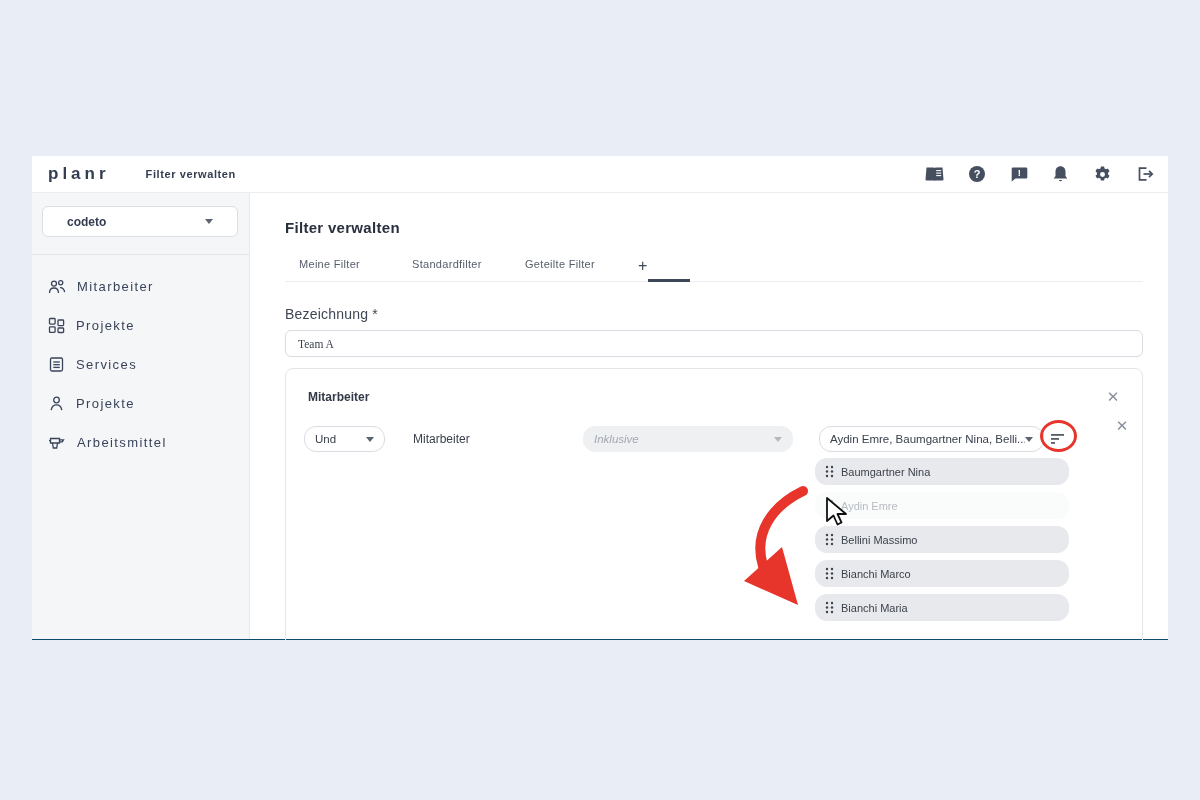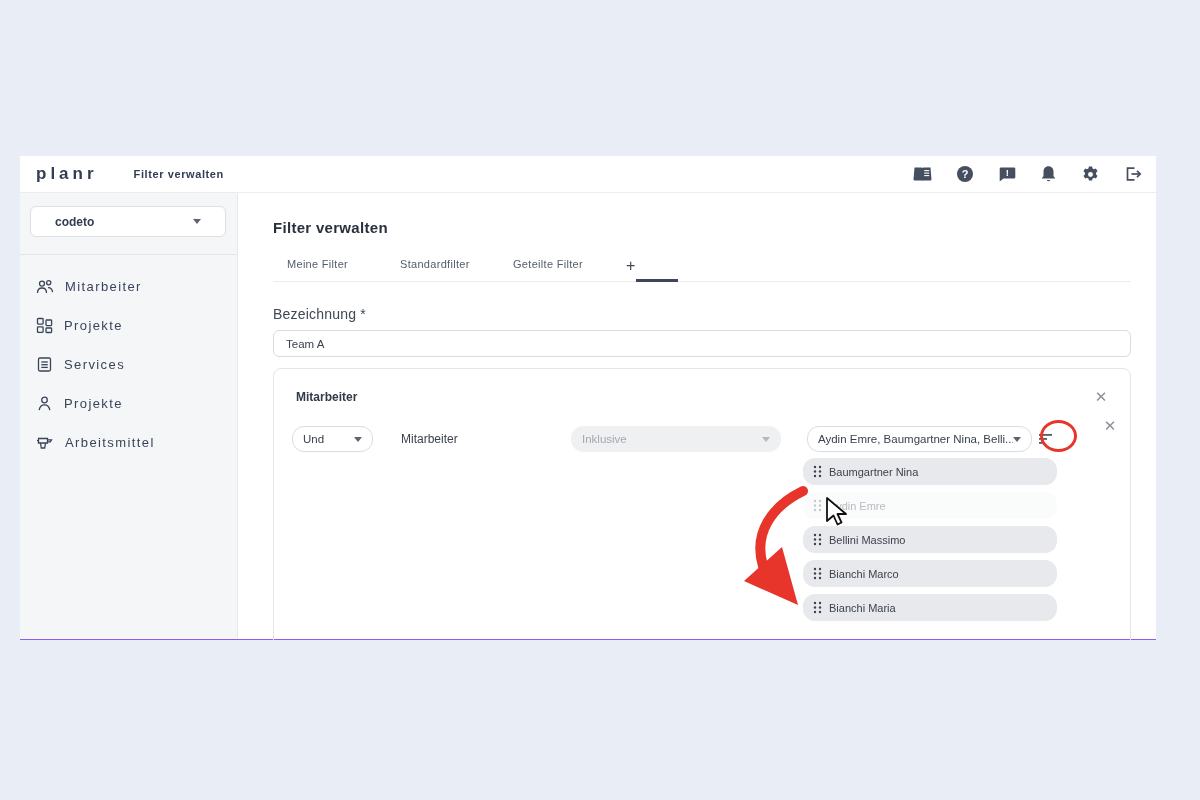--- a/index.html
+++ b/index.html
@@ -1,21 +1,21 @@
 <!DOCTYPE html>
 <html><head>
 <meta charset="utf-8">
 <style>
   * { margin:0; padding:0; box-sizing:border-box; }
   html,body { width:1200px; height:800px; overflow:hidden; }
   body { background:#e9edf6; font-family:"Liberation Sans", sans-serif; position:relative; }
 
   
-  .window { position:absolute; left:20px; top:156px; width:1136px; height:484px;
-            background:#8b5cf6; overflow:hidden; }
+  .window { position:absolute; left:32px; top:156px; width:1136px; height:484px;
+            background:#0c4a6e; overflow:hidden; }
 
   
   .topbar { height:37px; background:#fff; border-bottom:1px solid #ebedf0;
             display:flex; align-items:center; padding:0 14px 0 16px; }
   .logo { font-size:17px; font-weight:800; letter-spacing:4px; color:#333d52; }
   .topbar-title { margin-left:36px; font-size:11px; font-weight:700; letter-spacing:.6px; color:#333d52; }
   .topbar-icons { margin-left:auto; display:flex; align-items:center; gap:23px; }
   .tb-icon { width:19px; height:19px; display:flex; align-items:center; justify-content:center; cursor:pointer; }
   .tb-icon svg { display:block; }
 
@@ -41,35 +41,35 @@
   .page-title { font-size:15px; font-weight:800; color:#29303d; letter-spacing:.3px; }
   .tabs { display:flex; margin-top:21px; border-bottom:1px solid #ededef; align-items:flex-end; padding-left:14px; }
   .tab { font-size:11px; color:#555d6b; font-weight:500; letter-spacing:.3px; text-align:left;
          padding:0 0 11px 0; width:113px; cursor:pointer; position:relative; }
   .tab.add-tab { width:62px; font-size:16px; font-weight:400; color:#3d4757; padding-bottom:6px; }
   .tab.active::after { content:""; position:absolute; left:10px; right:10px; bottom:-1px;
          height:3px; background:#3d4757; }
 
   .field-label { margin-top:24px; font-size:14px; color:#3f4754; letter-spacing:.2px; }
   .text-input { margin-top:8px; width:100%; height:27px; border:1px solid #d9dce2; border-radius:6px;
-         font-family:Liberation Sans, sans-serif; font-size:11.5px; color:#3a414d; padding:0 12px;
+         font-family:Liberation Serif, serif; font-size:11.5px; color:#3a414d; padding:0 12px;
          outline:none; background:#fff; }
 
   
   .card { margin-top:11px; border:1px solid #e3e5e9; border-radius:8px; position:relative; height:310px; }
   .card-title { position:absolute; left:22px; top:21px; font-size:12px; font-weight:700; color:#333a47; }
   .close-btn { position:absolute; width:14px; height:14px; cursor:pointer; color:#8a8f98;
                font-size:15px; line-height:13px; text-align:center; font-weight:400; }
   .card-close { right:22px; top:21px; }
   .row-close { left:829px; top:50px; }
 
   .select { position:absolute; height:26px; border-radius:12px; display:flex; align-items:center;
             padding:8px 10px; cursor:pointer; }
   .select-enabled { background:#fff; border:1px solid #d9dce2; }
-  .select-disabled { background:#eef0f2; border:1px solid #eef0f2; cursor:default; }
+  .select-disabled { background:#eef0f2; border:1px solid #eef0f2; cursor:default;font-style:italic; }
   .select span { font-size:11.5px; }
   .operator-select { left:18px; top:57px; width:81px; }
   .operator-select span { color:#3a414d; }
   .row-field-label { position:absolute; left:127px; top:63px; font-size:12px; color:#3a414d; }
   .mode-select { left:297px; top:57px; width:210px; }
   .mode-select span { color:#a3a9b1; }
   .mode-select .caret { border-top-color:#b4b9c0; }
   .value-select { left:533px; top:57px; width:225px; }
   .value-select span { color:#3a414d; white-space:nowrap; overflow:hidden; }
 

